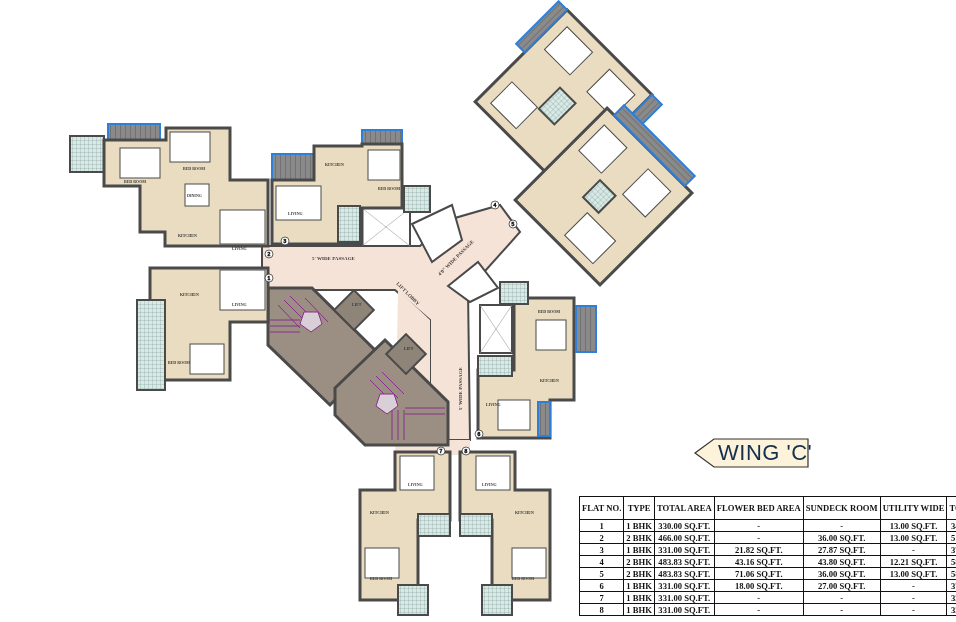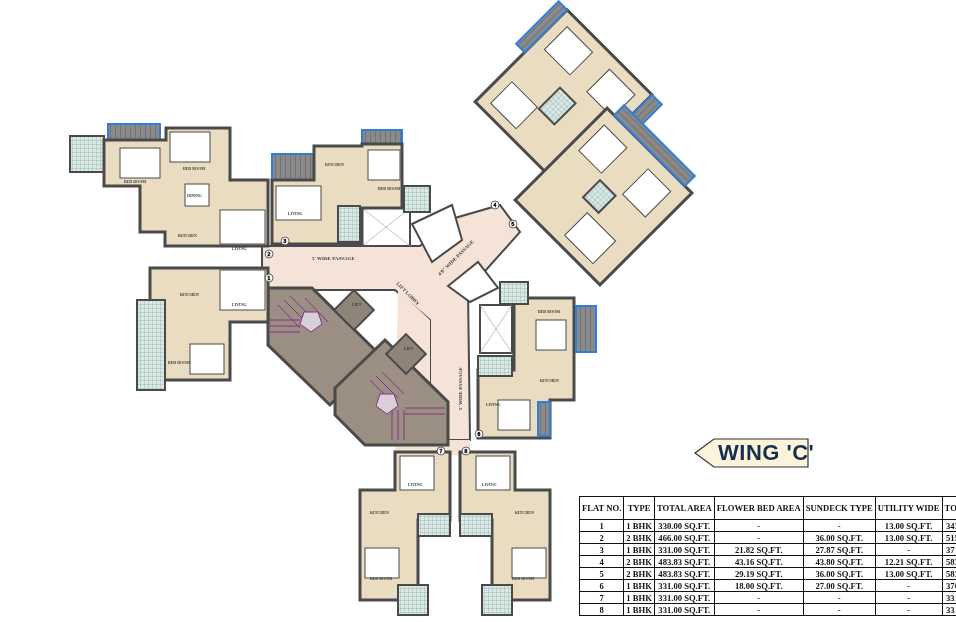--- a/index.html
+++ b/index.html
@@ -2,21 +2,21 @@
 <html><head>
 <meta charset="utf-8">
 <style>
   html, body { margin:0; padding:0; background:#ffffff; }
   body { width:956px; height:622px; position:relative; overflow:hidden; font-family:"Liberation Serif", serif; }
   #plan { position:absolute; left:0; top:0; width:956px; height:622px; }
   .rlabel { font-family:"Liberation Serif", serif; font-size:4px; fill:#3a3a3a; font-weight:bold; }
   .plabel { font-family:"Liberation Serif", serif; font-size:5px; fill:#3a3a3a; font-weight:bold; }
   .num { font-family:"Liberation Sans", sans-serif; font-size:5px; fill:#222; text-anchor:middle; dominant-baseline:central; }
   #wing-tag { position:absolute; left:694px; top:437px; width:116px; height:32px; }
-  #wing-text { position:absolute; left:718px; top:439px; height:28px; line-height:28px; font-family:"Liberation Sans", sans-serif; font-weight:bold; font-size:22px; color:#14304f; letter-spacing:0.5px; }
+  #wing-text { position:absolute; left:718px; top:439px; height:28px; line-height:28px; font-family:"Liberation Sans", sans-serif; font-weight:normal; font-size:22px; color:#14304f; letter-spacing:0.5px; }
   #area-table { position:absolute; left:579px; top:496px; border-collapse:collapse; font-family:"Liberation Serif", serif; font-weight:bold; font-size:8.6px; color:#111; }
   #area-table th, #area-table td { border:1px solid #111; padding:0 2px; text-align:center; white-space:nowrap; height:11px; line-height:10px; }
   #area-table th { height:22px; font-size:8.6px; line-height:10px;margin-top:24px; }
   #area-table tr.head th { border-top:1px solid #111; }
   .c0{width:27px}.c1{width:30px}.c2{width:80px}.c3{width:72px}.c4{width:62px}.c5{width:72px}.c6{width:73px}
 </style>
 </head>
 <body>
 
 <svg id="plan" viewBox="0 0 956 622" xmlns="http://www.w3.org/2000/svg">
@@ -182,21 +182,21 @@
 </svg>
 <div id="wing-text">WING 'C'</div>
 
 <table id="area-table">
   <thead>
     <tr class="head">
       <th class="c0">FLAT NO.</th>
       <th class="c1">TYPE</th>
       <th class="c2">TOTAL AREA</th>
       <th class="c3">FLOWER BED AREA</th>
-      <th class="c4">SUNDECK TYPE</th>
+      <th class="c4">SUNDECK ROOM</th>
       <th class="c5">UTILITY WIDE</th>
       <th class="c6">TOTAL AREA</th>
     </tr>
   </thead>
   <tbody>
     <tr>
       <td>1</td>
         <td>1 BHK</td>
         <td>330.00 SQ.FT.</td>
         <td>-</td>
@@ -228,21 +228,21 @@
         <td>483.83 SQ.FT.</td>
         <td>43.16 SQ.FT.</td>
         <td>43.80 SQ.FT.</td>
         <td>12.21 SQ.FT.</td>
         <td>583.00 SQ.FT.</td>
     </tr>
     <tr>
       <td>5</td>
         <td>2 BHK</td>
         <td>483.83 SQ.FT.</td>
-        <td>29.19 SQ.FT.</td>
+        <td>71.06 SQ.FT.</td>
         <td>36.00 SQ.FT.</td>
         <td>13.00 SQ.FT.</td>
         <td>583.00 SQ.FT.</td>
     </tr>
     <tr>
       <td>6</td>
         <td>1 BHK</td>
         <td>331.00 SQ.FT.</td>
         <td>18.00 SQ.FT.</td>
         <td>27.00 SQ.FT.</td>

